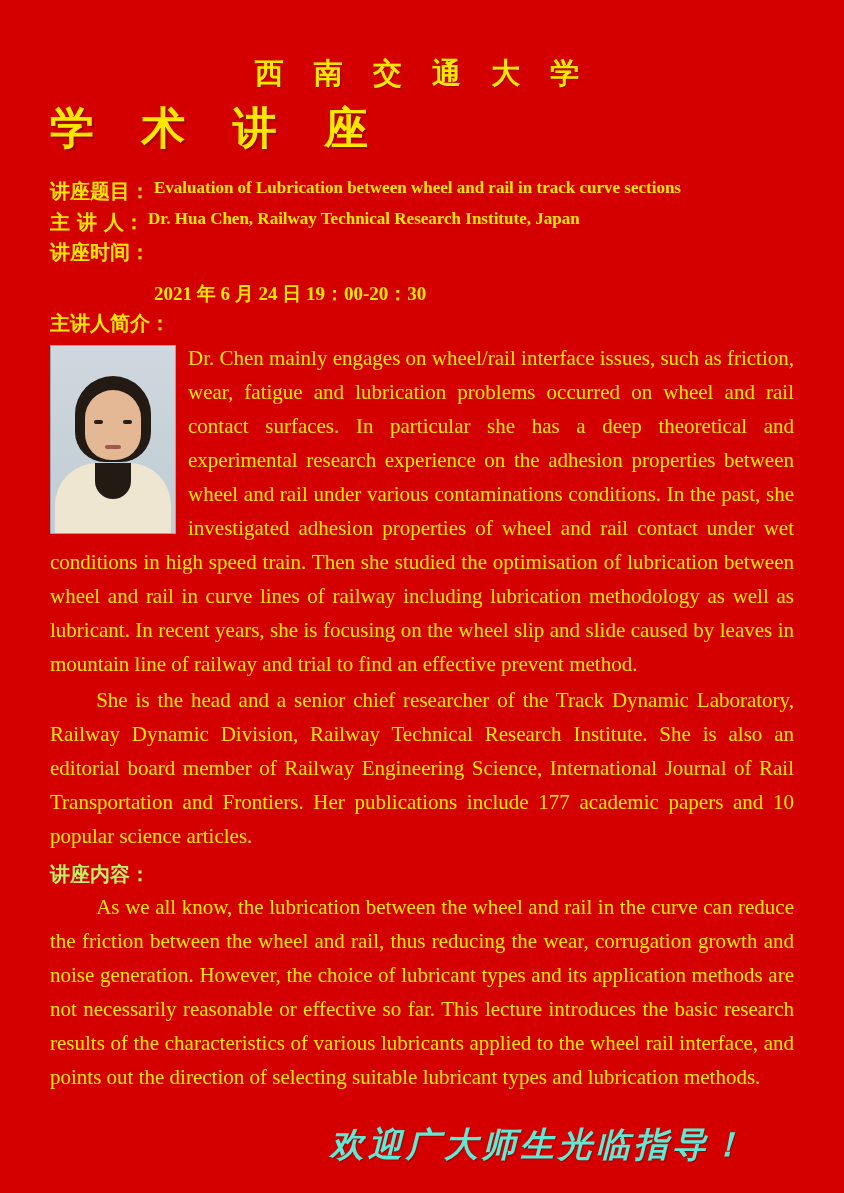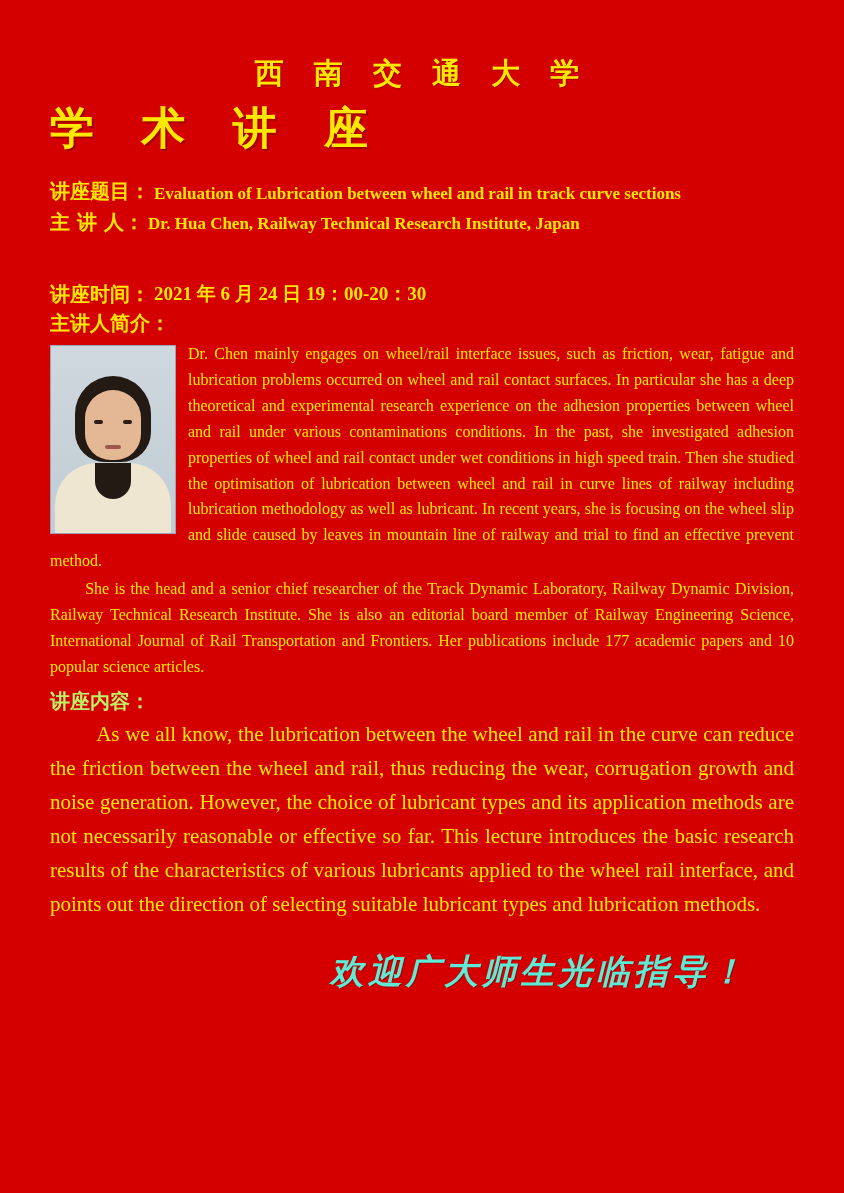--- a/index.html
+++ b/index.html
@@ -41,21 +41,21 @@
     letter-spacing: 16px;
     margin-top: 14px;
     line-height: 1.1;
     text-shadow: 2px 2px 0 #a30000;
   }
   .meta {
     margin-top: 24px;
   }
   .meta-row {
     display: flex;
-    align-items: flex-end;
+    align-items: flex-start;
     color: #ffe800;
     font-size: 21px;
     line-height: 1.42;
     margin-bottom: 1px;
   }
   .meta-label {
     flex: 0 0 auto;
     font-family: "DejaVu Sans", sans-serif;
     font-weight: bold;
     font-size: 20px;
@@ -78,21 +78,21 @@
   .meta-single {
     color: #ffe800;
     font-family: "DejaVu Sans", sans-serif;
     font-weight: bold;
     font-size: 20px;
     margin-top: 2px;
     margin-bottom: 4px;
   }
   .bio-block {
     color: #ffe800;
-    font-size: 16px;
+    font-size: 21px;
     line-height: 1.62;
     text-align: justify;
     text-justify: inter-word;
   }
   .portrait {
     float: left;
     width: 124px;
     height: 187px;
     margin: 4px 12px 2px 0;
     background: linear-gradient(#cfd8de 0%, #c8d2d9 45%, #c2ccd4 100%);

